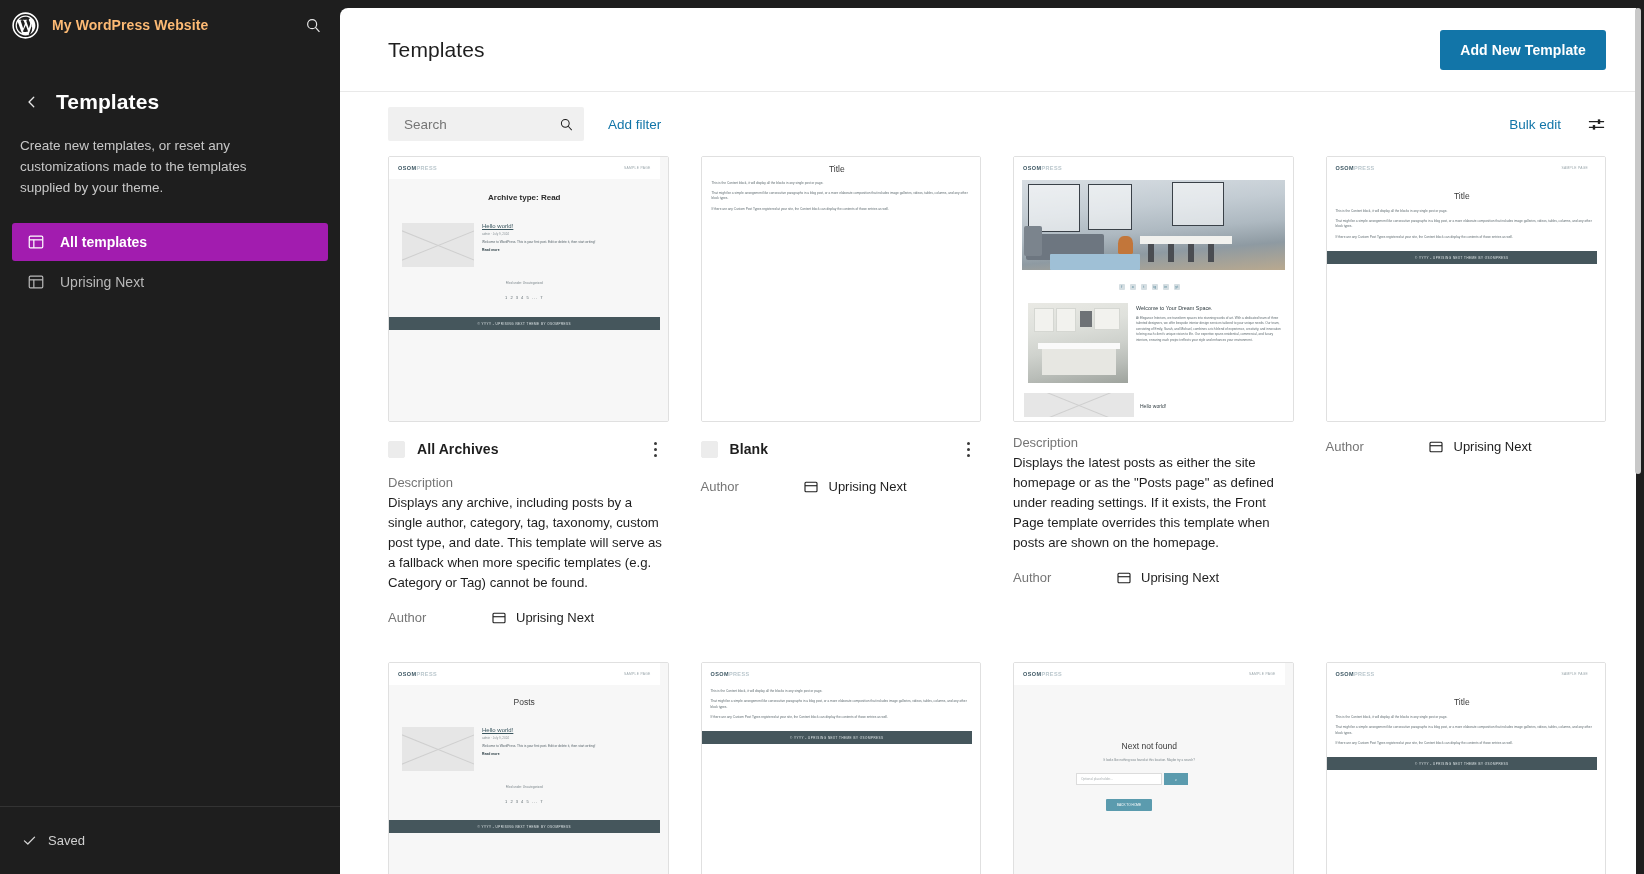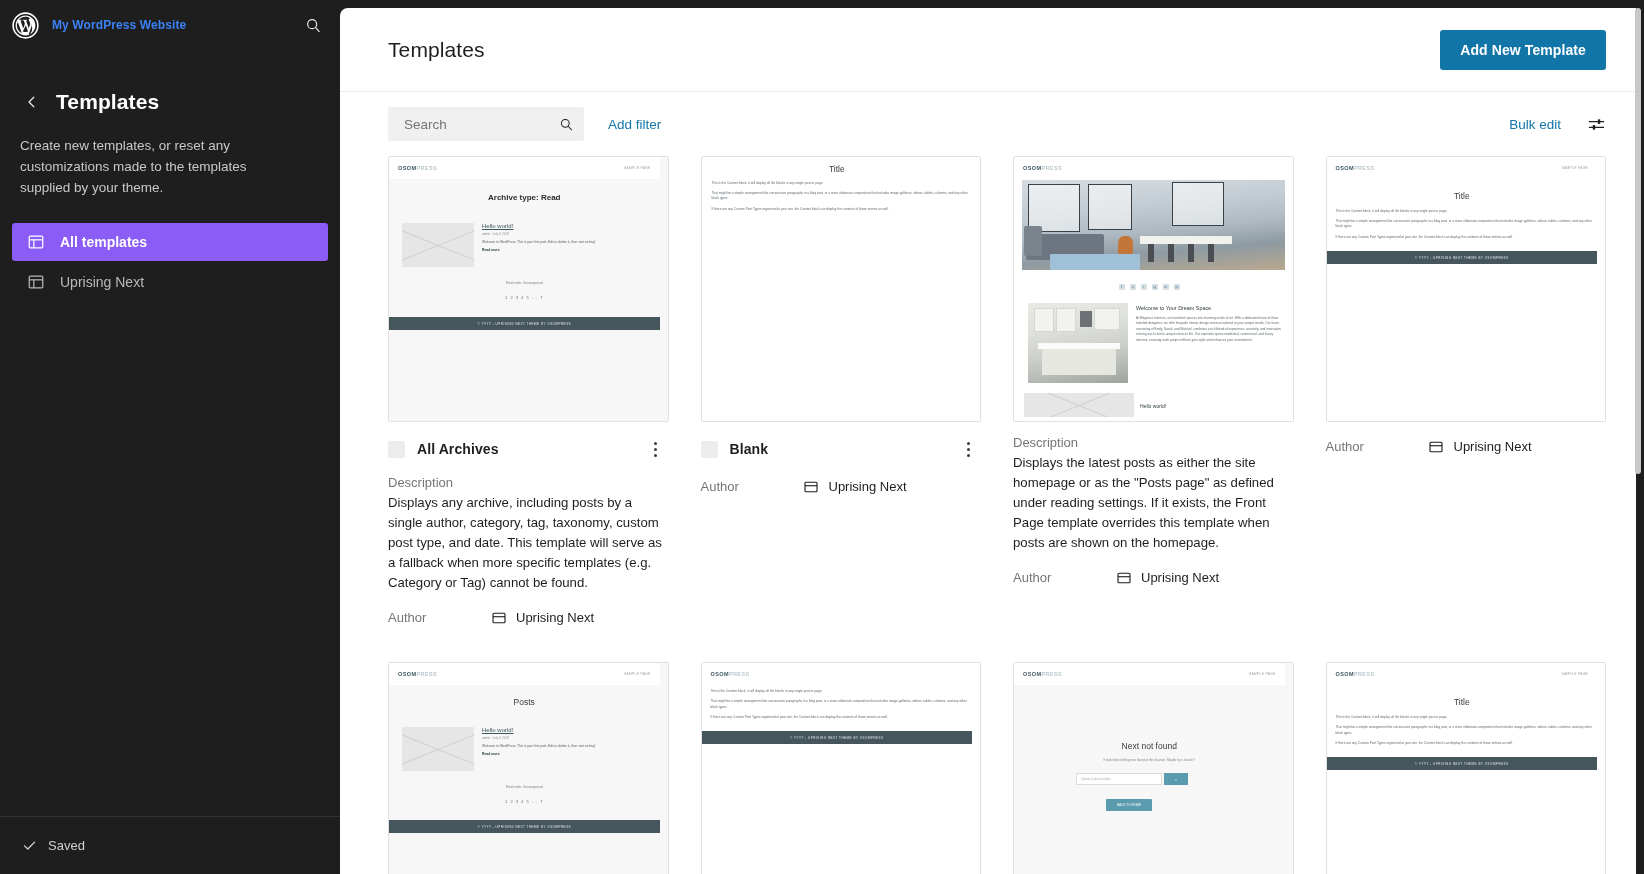--- a/index.html
+++ b/index.html
@@ -23,21 +23,21 @@
   .site-bar {
     height: 50px; display: flex; align-items: center;
     padding: 0 14px 0 10px; gap: 12px;
   }
   .wp-logo {
     width: 30px; height: 30px; flex: 0 0 30px;
     display: flex; align-items: center; justify-content: center;
   }
   .wp-logo svg { display: block; }
   .site-title {
-    font-size: 12px; font-weight: 700; color: #3b82f6;
+    font-size: 14px; font-weight: 700; color: #fdba74;
     letter-spacing: .1px; flex: 1;
   }
   .site-search-btn {
     width: 26px; height: 26px; display: flex; align-items: center; justify-content: center;
     color: #e8e8e8; cursor: pointer;
   }
 
   .sb-header { padding: 40px 30px 0 20px; }
   .sb-title-row { display: flex; align-items: center; gap: 14px; margin-bottom: 22px; }
   .back-chevron {
@@ -50,26 +50,26 @@
     padding: 0 14px 0 0; margin-bottom: 24px; max-width: 288px;
   }
 
   .sb-nav { padding: 0 12px; }
   .sb-item {
     display: flex; align-items: center; gap: 14px;
     height: 38px; padding: 0 14px; border-radius: 3px;
     font-size: 14px; color: #b9b9b9; cursor: pointer;
     margin-bottom: 2px;
   }
-  .sb-item.active { background: #8b5cf6; color: #fff; font-weight: 600; }
+  .sb-item.active { background: #a21caf; color: #fff; font-weight: 600; }
   .sb-item .ico { width: 20px; height: 20px; flex: 0 0 20px; display:flex; align-items:center; justify-content:center; }
 
   .sb-footer {
     margin-top: auto; border-top: 1px solid #333;
-    height: 58px; display: flex; align-items: center; padding: 0 22px; gap: 11px;
+    height: 68px; display: flex; align-items: center; padding: 0 22px; gap: 11px;
   }
   .saved-check { color: #d6d6d6; display: flex; align-items: center; }
   .saved-text { font-size: 13px; color: #d0d0d0; }
 
   
   .main-wrap {
     flex: 1; height: 874px; padding: 8px 8px 0 0;
     display: flex; position: relative;
   }
   .main {

